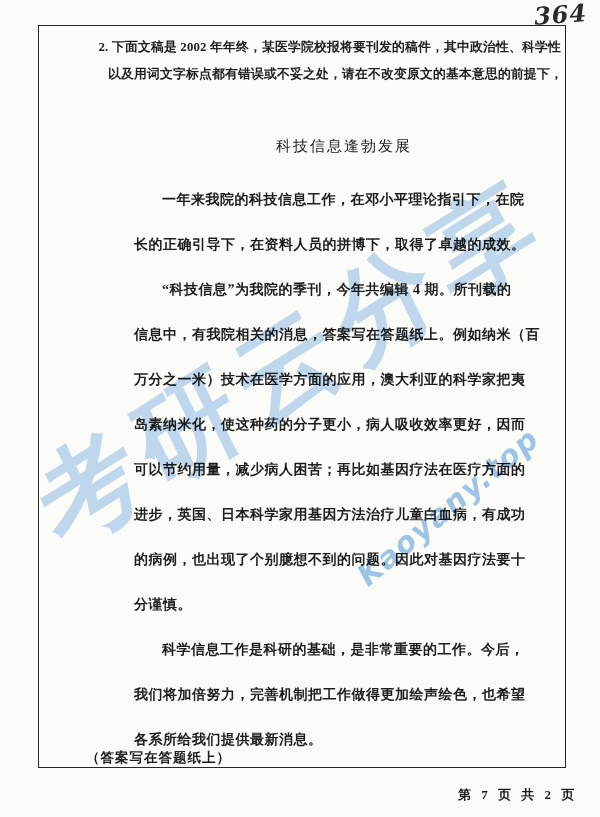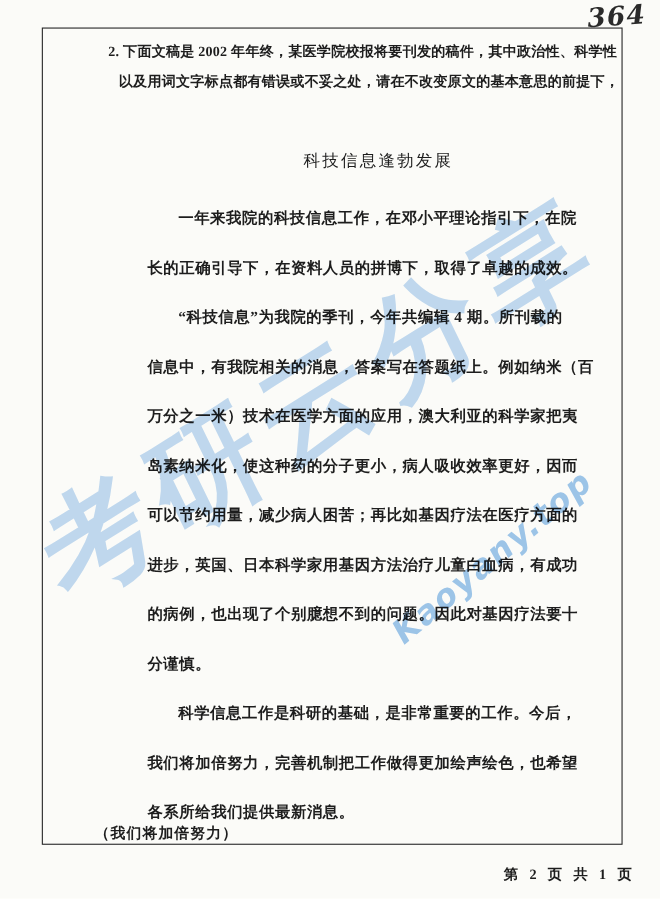--- a/index.html
+++ b/index.html
@@ -116,21 +116,21 @@
       <div class="essay-line">岛素纳米化，使这种药的分子更小，病人吸收效率更好，因而</div>
       <div class="essay-line">可以节约用量，减少病人困苦；再比如基因疗法在医疗方面的</div>
       <div class="essay-line">进步，英国、日本科学家用基因方法治疗儿童白血病，有成功</div>
       <div class="essay-line">的病例，也出现了个别臆想不到的问题。因此对基因疗法要十</div>
       <div class="essay-line">分谨慎。</div>
       <div class="essay-line indent">科学信息工作是科研的基础，是非常重要的工作。今后，</div>
       <div class="essay-line">我们将加倍努力，完善机制把工作做得更加绘声绘色，也希望</div>
       <div class="essay-line">各系所给我们提供最新消息。</div>
     </div>
 
-    <div class="answer-note">（我们将加倍努力）</div>
+    <div class="answer-note">（答案写在答题纸上）</div>
   </div>
 
   <div class="wm-cn">考研云分享</div>
   <div class="wm-url">Kaoyany.top</div>
 
-  <div class="page-footer">第 2 页 共 1 页</div>
+  <div class="page-footer">第 7 页 共 2 页</div>
 
 </div>
 
 </body></html>

